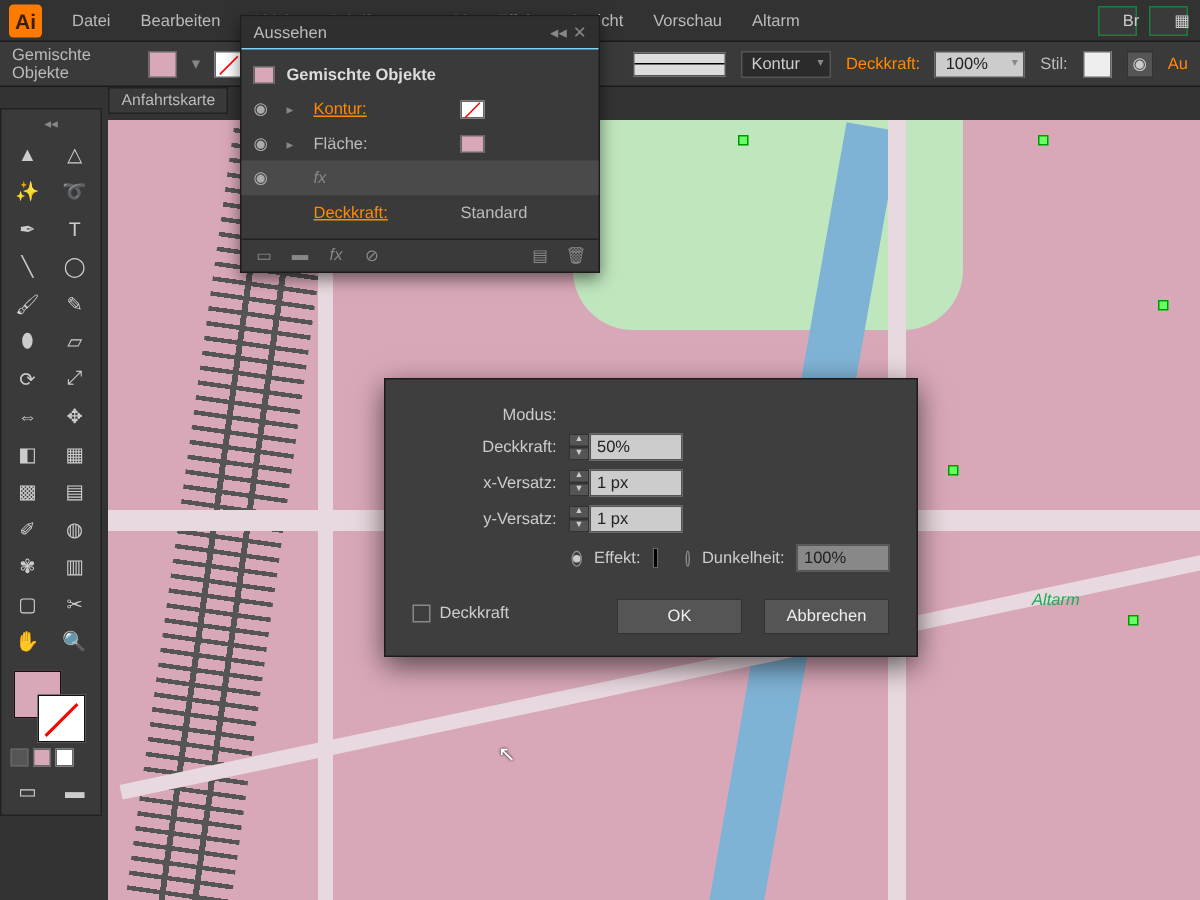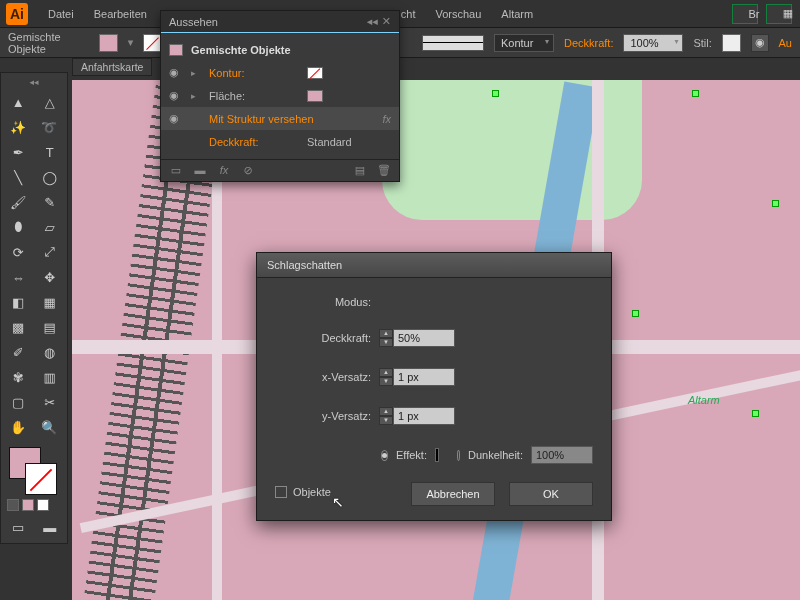--- a/index.html
+++ b/index.html
@@ -56,31 +56,31 @@
 
 
 .appearance { position:absolute; left:160px; top:10px; width:240px; background:#3a3a3a; border:1px solid #1c1c1c; box-shadow:0 4px 10px rgba(0,0,0,.5); z-index:4;}
 .panel-tab { background:#2f2f2f; padding:4px 8px; color:#bbb; border-bottom:1px solid #7dd3fc; display:flex; justify-content:space-between; align-items:center;}
 .panel-tab .ctl { display:flex; gap:4px; font-size:9px; color:#888;}
 .panel-body { padding:6px 8px;}
 .ap-row { display:flex; align-items:center; gap:8px; padding:5px 0; }
 .eye { width:14px; color:#aaa; font-size:11px; }
 .tri { width:10px; color:#888; font-size:9px;}
 .ap-label { flex:0 0 90px; color:#bbb; }
-.ap-label.link { color:#ff8a00; }
+.ap-label.link { color:#ff8a00; text-decoration:underline; }
 .ap-swatch { width:16px; height:12px; border:1px solid #666; }
 .ap-value { color:#bbb; }
 .panel-footer { border-top:1px solid #222; padding:4px 6px; display:flex; gap:6px; color:#888;}
 .panel-footer span { width:18px; text-align:center; cursor:pointer; }
 
 
 .dialog { position:absolute; left:256px; top:252px; width:356px; background:#3e3e3e; border:1px solid #1c1c1c; box-shadow:0 6px 18px rgba(0,0,0,.6); z-index:5;}
 .dlg-title { background:linear-gradient(#5c5c5c,#474747); padding:6px 10px; color:#ddd; border-bottom:1px solid #222;}
 .dlg-body { padding:18px 18px 14px 18px; }
-.form-row { display:flex; align-items:center; gap:8px; margin-bottom:21px; justify-content:flex-start; }
+.form-row { display:flex; align-items:center; gap:8px; margin-bottom:6px; justify-content:flex-start; }
 .form-label { width:96px; text-align:right; color:#ccc; }
 .select-ctl { border:1px solid #555; background:#555; color:#eee; padding:3px 6px; width:150px; position:relative; }
 .select-ctl::after{ content:"▾"; position:absolute; right:6px; color:#ccc; font-size:9px; top:5px;}
 .spinner { display:flex; }
 .spin-btns { display:flex; flex-direction:column; }
 .spin-btns span { width:14px; height:9px; background:#555; border:1px solid #333; font-size:6px; line-height:7px; text-align:center; color:#ccc;}
 .num-input { width:62px; background:#ccc; border:1px solid #555; padding:2px 4px; color:#222; }
 .num-input.dim { background:#888; }
 .radio-row { display:flex; align-items:center; gap:8px; margin:8px 0 14px 0; padding-left:106px;}
 .radio { width:11px; height:11px; border-radius:50%; border:1px solid #888; display:inline-flex; align-items:center; justify-content:center;}
@@ -220,21 +220,20 @@
     </div>
     <div class="ap-row">
       <span class="eye">◉</span>
       <span class="tri">▸</span>
       <span class="ap-label">Fläche:</span>
       <span class="ap-swatch" style="background:#d9a8b8"></span>
     </div>
     <div class="ap-row" style="background:#4a4a4a; margin:0 -8px; padding:5px 8px;">
       <span class="eye">◉</span>
       <span class="tri" style="opacity:0">▸</span>
-      <span class="ap-label link" style="flex:1">Mit Struktur versehen</span>
       <span style="font-style:italic;color:#888">fx</span>
     </div>
     <div class="ap-row">
       <span class="eye" style="opacity:0">◉</span>
       <span class="tri" style="opacity:0">▸</span>
       <span class="ap-label link">Deckkraft:</span>
       <span class="ap-value">Standard</span>
     </div>
   </div>
   <div class="panel-footer">
@@ -242,21 +241,20 @@
     <span>▬</span>
     <span><i>fx</i></span>
     <span>⊘</span>
     <span style="flex:1"></span>
     <span>▤</span>
     <span>🗑</span>
   </div>
 </div>
 
 <div class="dialog">
-  <div class="dlg-title">Schlagschatten</div>
   <div class="dlg-body">
     <div class="form-row">
       <span class="form-label">Modus:</span>
     </div>
     <div class="form-row">
       <span class="form-label">Deckkraft:</span>
       <div class="spinner">
         <div class="spin-btns">
             <span>▲</span>
             <span>▼</span>
@@ -289,23 +287,23 @@
       <span>Effekt:</span>
       <span class="color-sw"></span>
       <span style="width:12px"></span>
       <span class="radio"></span>
       <span>Dunkelheit:</span>
       <input class="num-input dim" disabled="" value="100%" style="">
     </div>
     <div class="dlg-bottom">
       <div style="display:flex; align-items:center; gap:6px;">
         <span class="checkbox"></span>
-        <span>Objekte</span>
+        <span>Deckkraft</span>
       </div>
       <div class="dlg-buttons">
+        <div class="btn">OK</div>
         <div class="btn">Abbrechen</div>
-        <div class="btn">OK</div>
       </div>
     </div>
   </div>
 </div>
 
 <div class="cursor">↖</div>
 
 </body></html>

